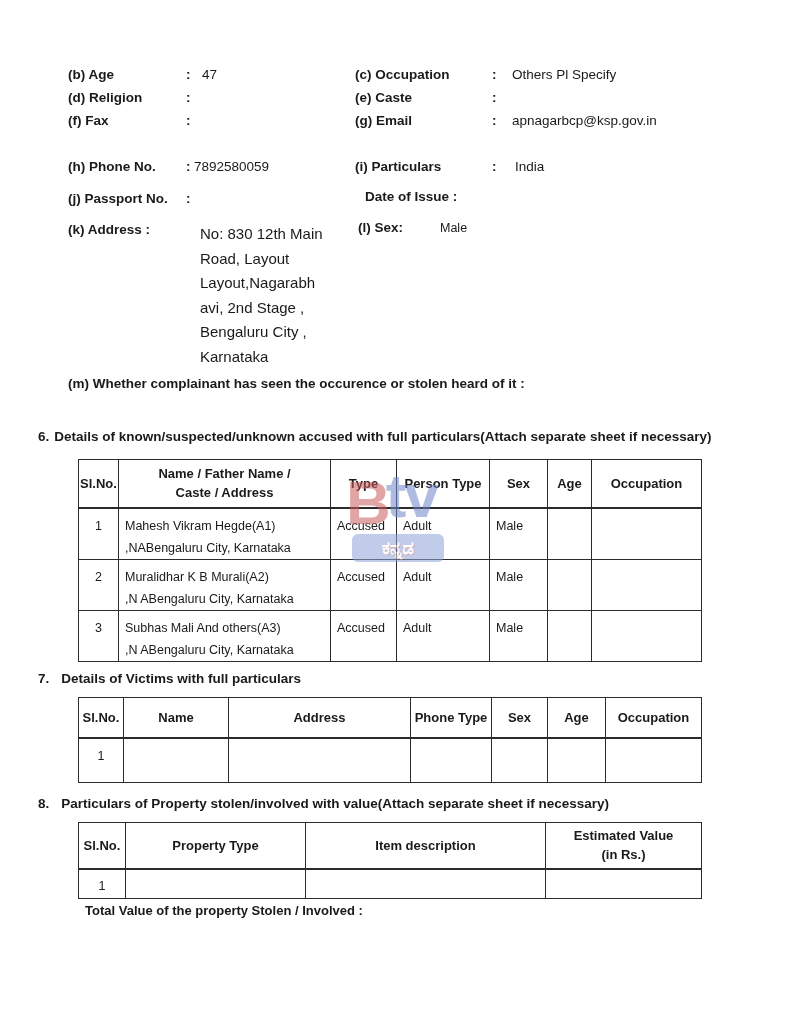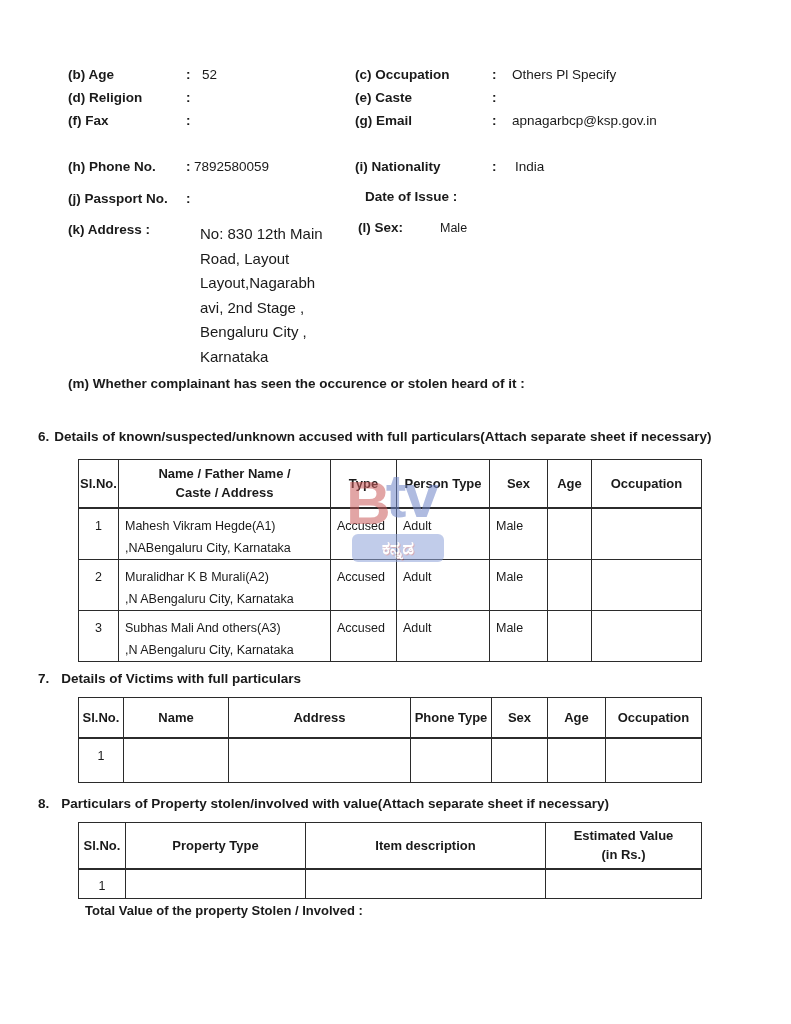--- a/index.html
+++ b/index.html
@@ -50,21 +50,21 @@
             font-weight:bold; font-size:18px; }
 </style>
 </head>
 <body>
 
 <div class="page">
 
   <div class="fld" style="top:67px">
     <span class="lbl" style="left:68px">(b) Age</span>
     <span class="cln" style="left:186px">:</span>
-    <span class="val" style="left:202px">52</span>
+    <span class="val" style="left:202px">47</span>
     <span class="lbl" style="left:355px">(c) Occupation</span>
     <span class="cln" style="left:492px">:</span>
     <span class="val" style="left:512px">Others Pl Specify</span>
   </div>
 
   <div class="fld" style="top:90px">
     <span class="lbl" style="left:68px">(d) Religion</span>
     <span class="cln" style="left:186px">:</span>
     <span class="val" style="left:202px"></span>
     <span class="lbl" style="left:355px">(e) Caste</span>
@@ -78,21 +78,21 @@
     <span class="val" style="left:202px"></span>
     <span class="lbl" style="left:355px">(g) Email</span>
     <span class="cln" style="left:492px">:</span>
     <span class="val" style="left:512px">apnagarbcp@ksp.gov.in</span>
   </div>
 
   <div class="fld" style="top:159px">
     <span class="lbl" style="left:68px">(h) Phone No.</span>
     <span class="cln" style="left:186px">:</span>
     <span class="val" style="left:194px">7892580059</span>
-    <span class="lbl" style="left:355px">(i) Nationality</span>
+    <span class="lbl" style="left:355px">(i) Particulars</span>
     <span class="cln" style="left:492px">:</span>
     <span class="val" style="left:515px">India</span>
   </div>
 
   <div class="fld" style="top:191px">
     <span class="lbl" style="left:68px">(j) Passport No.</span>
     <span class="cln" style="left:186px">:</span>
     <span class="val" style="left:202px"></span>
     <span class="lbl" style="left:365px;top:-2px">Date of Issue :</span>
   </div>

